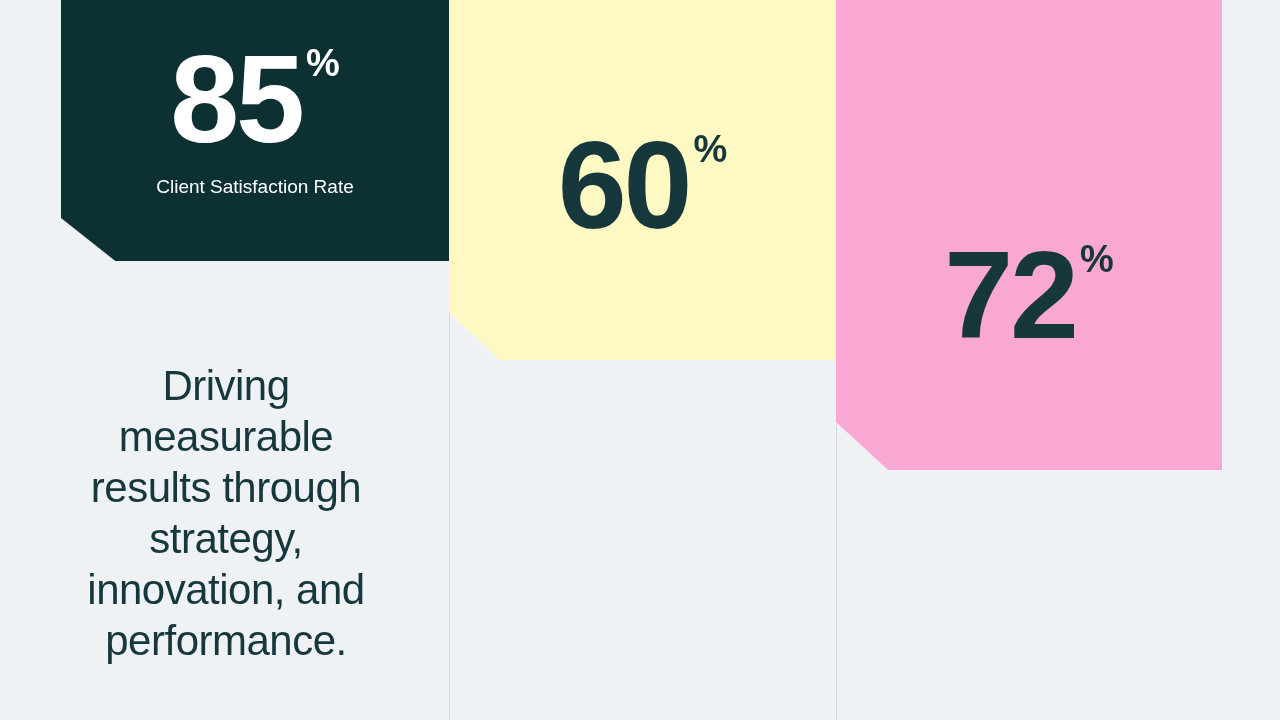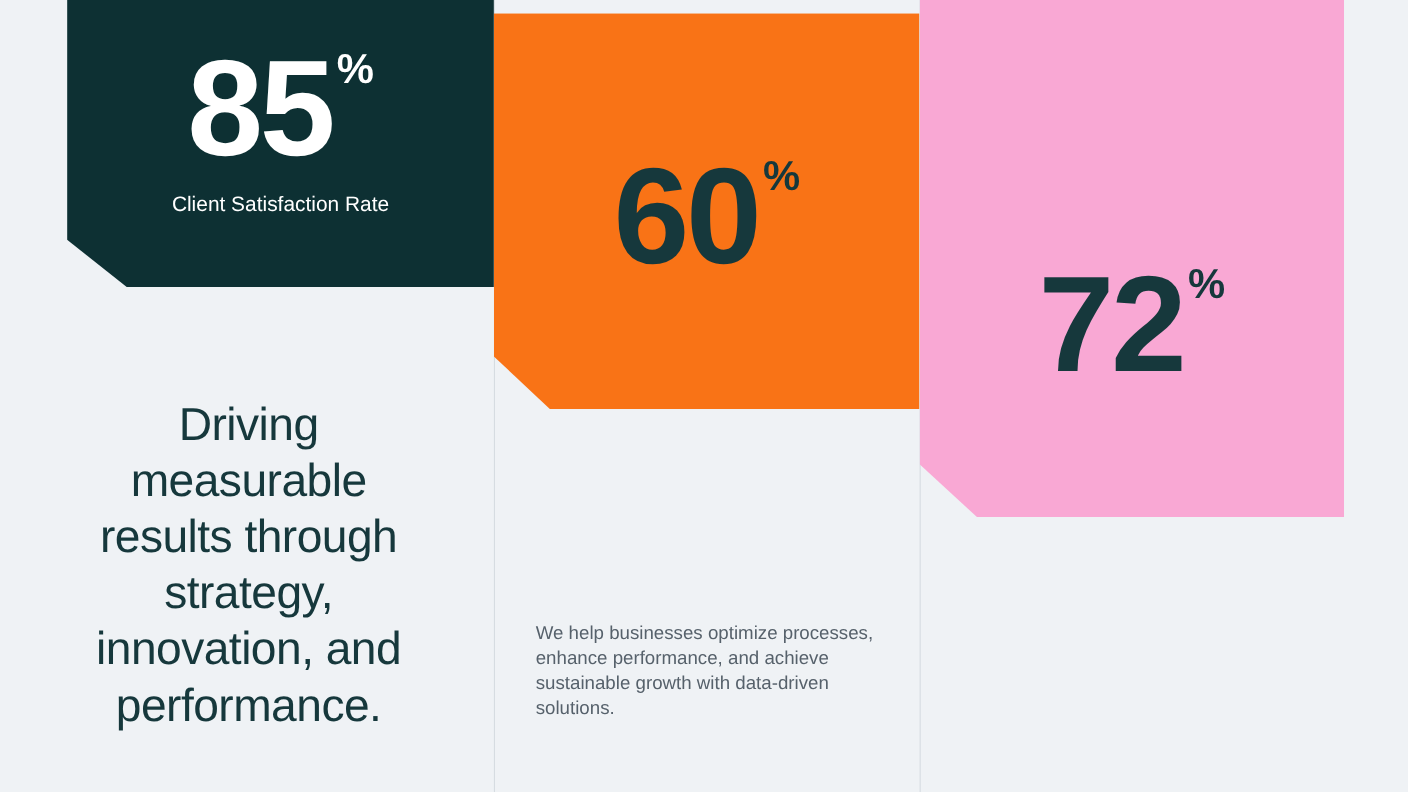--- a/index.html
+++ b/index.html
@@ -51,24 +51,23 @@
     height: 301px;
     background: #0d3033;
     color: #ffffff;
     clip-path: polygon(0 0, 100% 0, 100% 100%, 14% 100%, 0 85.7%);
   }
   .card-teal {
     left: 449px;
     top: 0px;
     width: 387px;
     height: 360px;
-    background: #f97316;
+    background: #fef9c3;
     color: #16383c;
     clip-path: polygon(0 0, 100% 0, 100% 100%, 13.2% 100%, 0 86.7%);
-    margin-top: 12px;
   }
   .card-green {
     left: 836px;
     top: 0px;
     width: 386px;
     height: 470px;
     background: #f9a8d4;
     color: #16383c;
     clip-path: polygon(0 0, 100% 0, 100% 100%, 13.5% 100%, 0 89.8%);
   }
@@ -162,15 +161,14 @@
 
   <div class="stat-card card-green">
     <div class="stat-value-row">
       <span class="stat-number">72</span>
       <span class="stat-percent">%</span>
     </div>
   </div>
 
   <h1 class="headline">Driving measurable results through strategy, innovation, and performance.</h1>
 
-  <p class="body-copy">We help businesses optimize processes, enhance performance, and achieve sustainable growth with data-driven solutions.</p>
 
 </div>
 
 </body></html>

